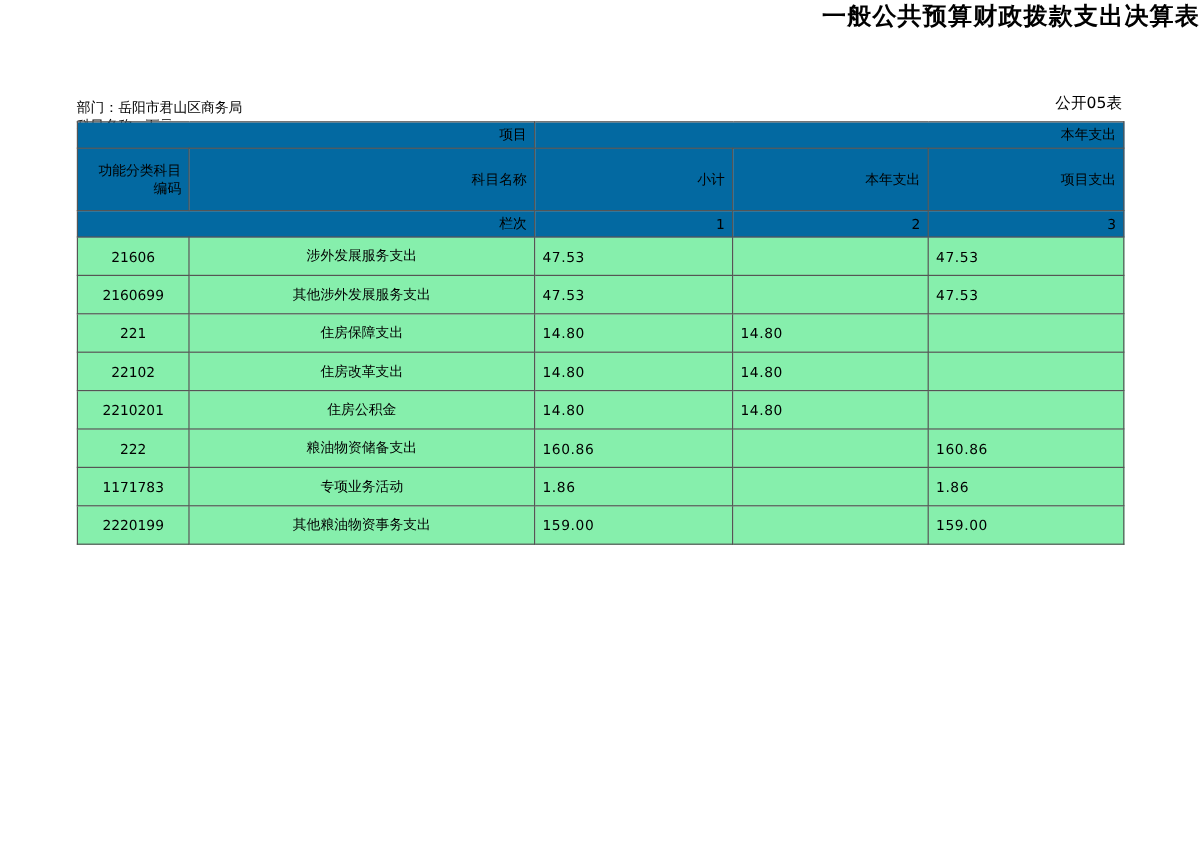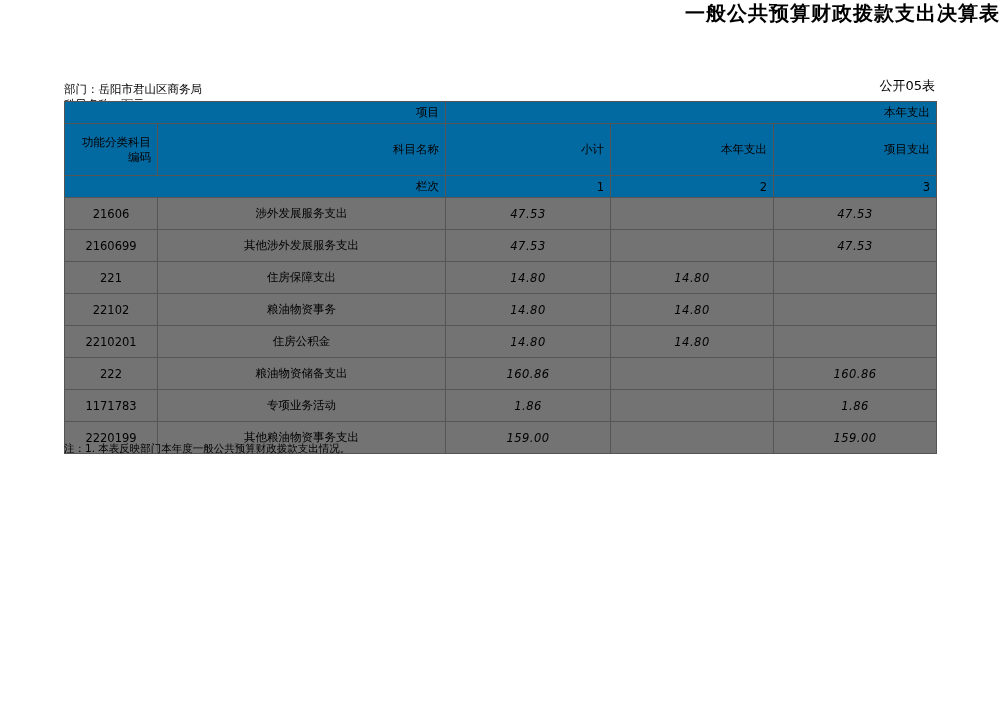--- a/index.html
+++ b/index.html
@@ -65,25 +65,25 @@
   .hdr {
     background: #0369a1;
     text-align: right;
     vertical-align: middle;
   }
   .hdr-tall { height: 52px; }
   .hdr-short { height: 22px; }
   .row-cell {
     height: 32px;
     vertical-align: middle;
-    background: #737373;
+    background: #86efac;
   }
   .c-code { text-align: center; }
   .c-name { text-align: center; padding-left: 10px; }
-  .c-num  { text-align: center; padding-right: 10px; letter-spacing: 0.5px; font-style: italic; }
+  .c-num  { text-align: left; padding-right: 10px; letter-spacing: 0.5px; }
   .notes {
     position: absolute;
     left: 64px;
     top: 440px;
     font-size: 10.5px;
     line-height: 17px;
     font-family: "DejaVu Sans", "Liberation Sans", sans-serif;
   }
   .notes div.indent { padding-left: 14px; }
   .two-line { line-height: 15px; margin-left: 16px; }
@@ -145,21 +145,21 @@
       </tr>
       <tr>
         <td class="row-cell c-code">221</td>
         <td class="row-cell c-name">住房保障支出</td>
         <td class="row-cell c-num">14.80</td>
         <td class="row-cell c-num">14.80</td>
         <td class="row-cell c-num"></td>
       </tr>
       <tr>
         <td class="row-cell c-code">22102</td>
-        <td class="row-cell c-name">粮油物资事务</td>
+        <td class="row-cell c-name">住房改革支出</td>
         <td class="row-cell c-num">14.80</td>
         <td class="row-cell c-num">14.80</td>
         <td class="row-cell c-num"></td>
       </tr>
       <tr>
         <td class="row-cell c-code">2210201</td>
         <td class="row-cell c-name">住房公积金</td>
         <td class="row-cell c-num">14.80</td>
         <td class="row-cell c-num">14.80</td>
         <td class="row-cell c-num"></td>
@@ -182,16 +182,15 @@
         <td class="row-cell c-code">2220199</td>
         <td class="row-cell c-name">其他粮油物资事务支出</td>
         <td class="row-cell c-num">159.00</td>
         <td class="row-cell c-num"></td>
         <td class="row-cell c-num">159.00</td>
       </tr>
     </tbody>
   </table>
 
   <div class="notes">
-    <div>注：1. 本表反映部门本年度一般公共预算财政拨款支出情况。</div>
   </div>
 
 </div>
 
 </body></html>

